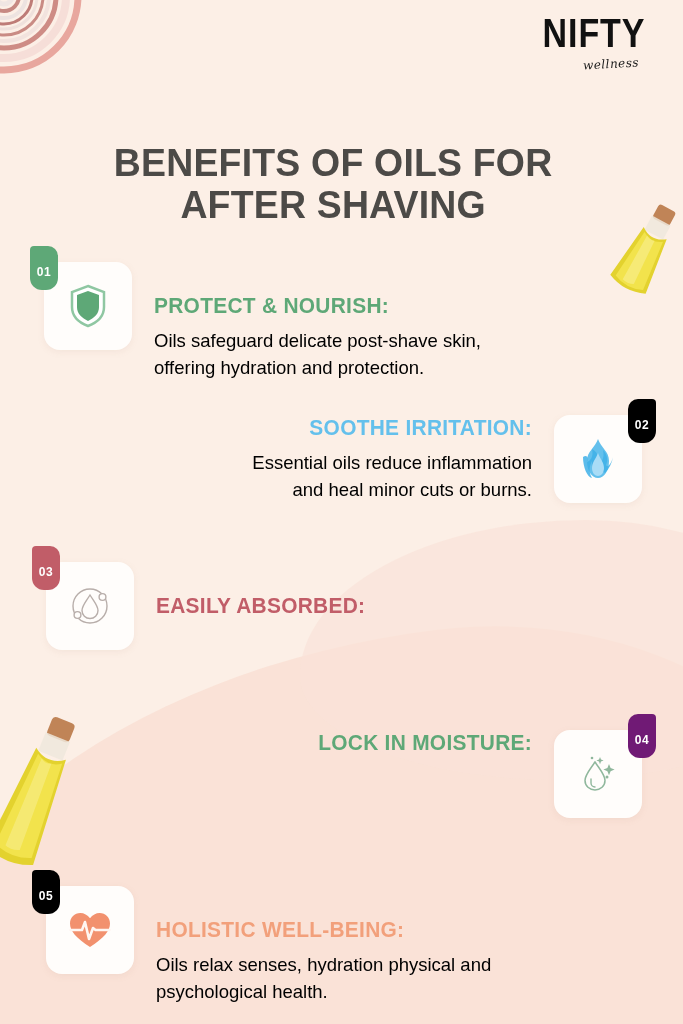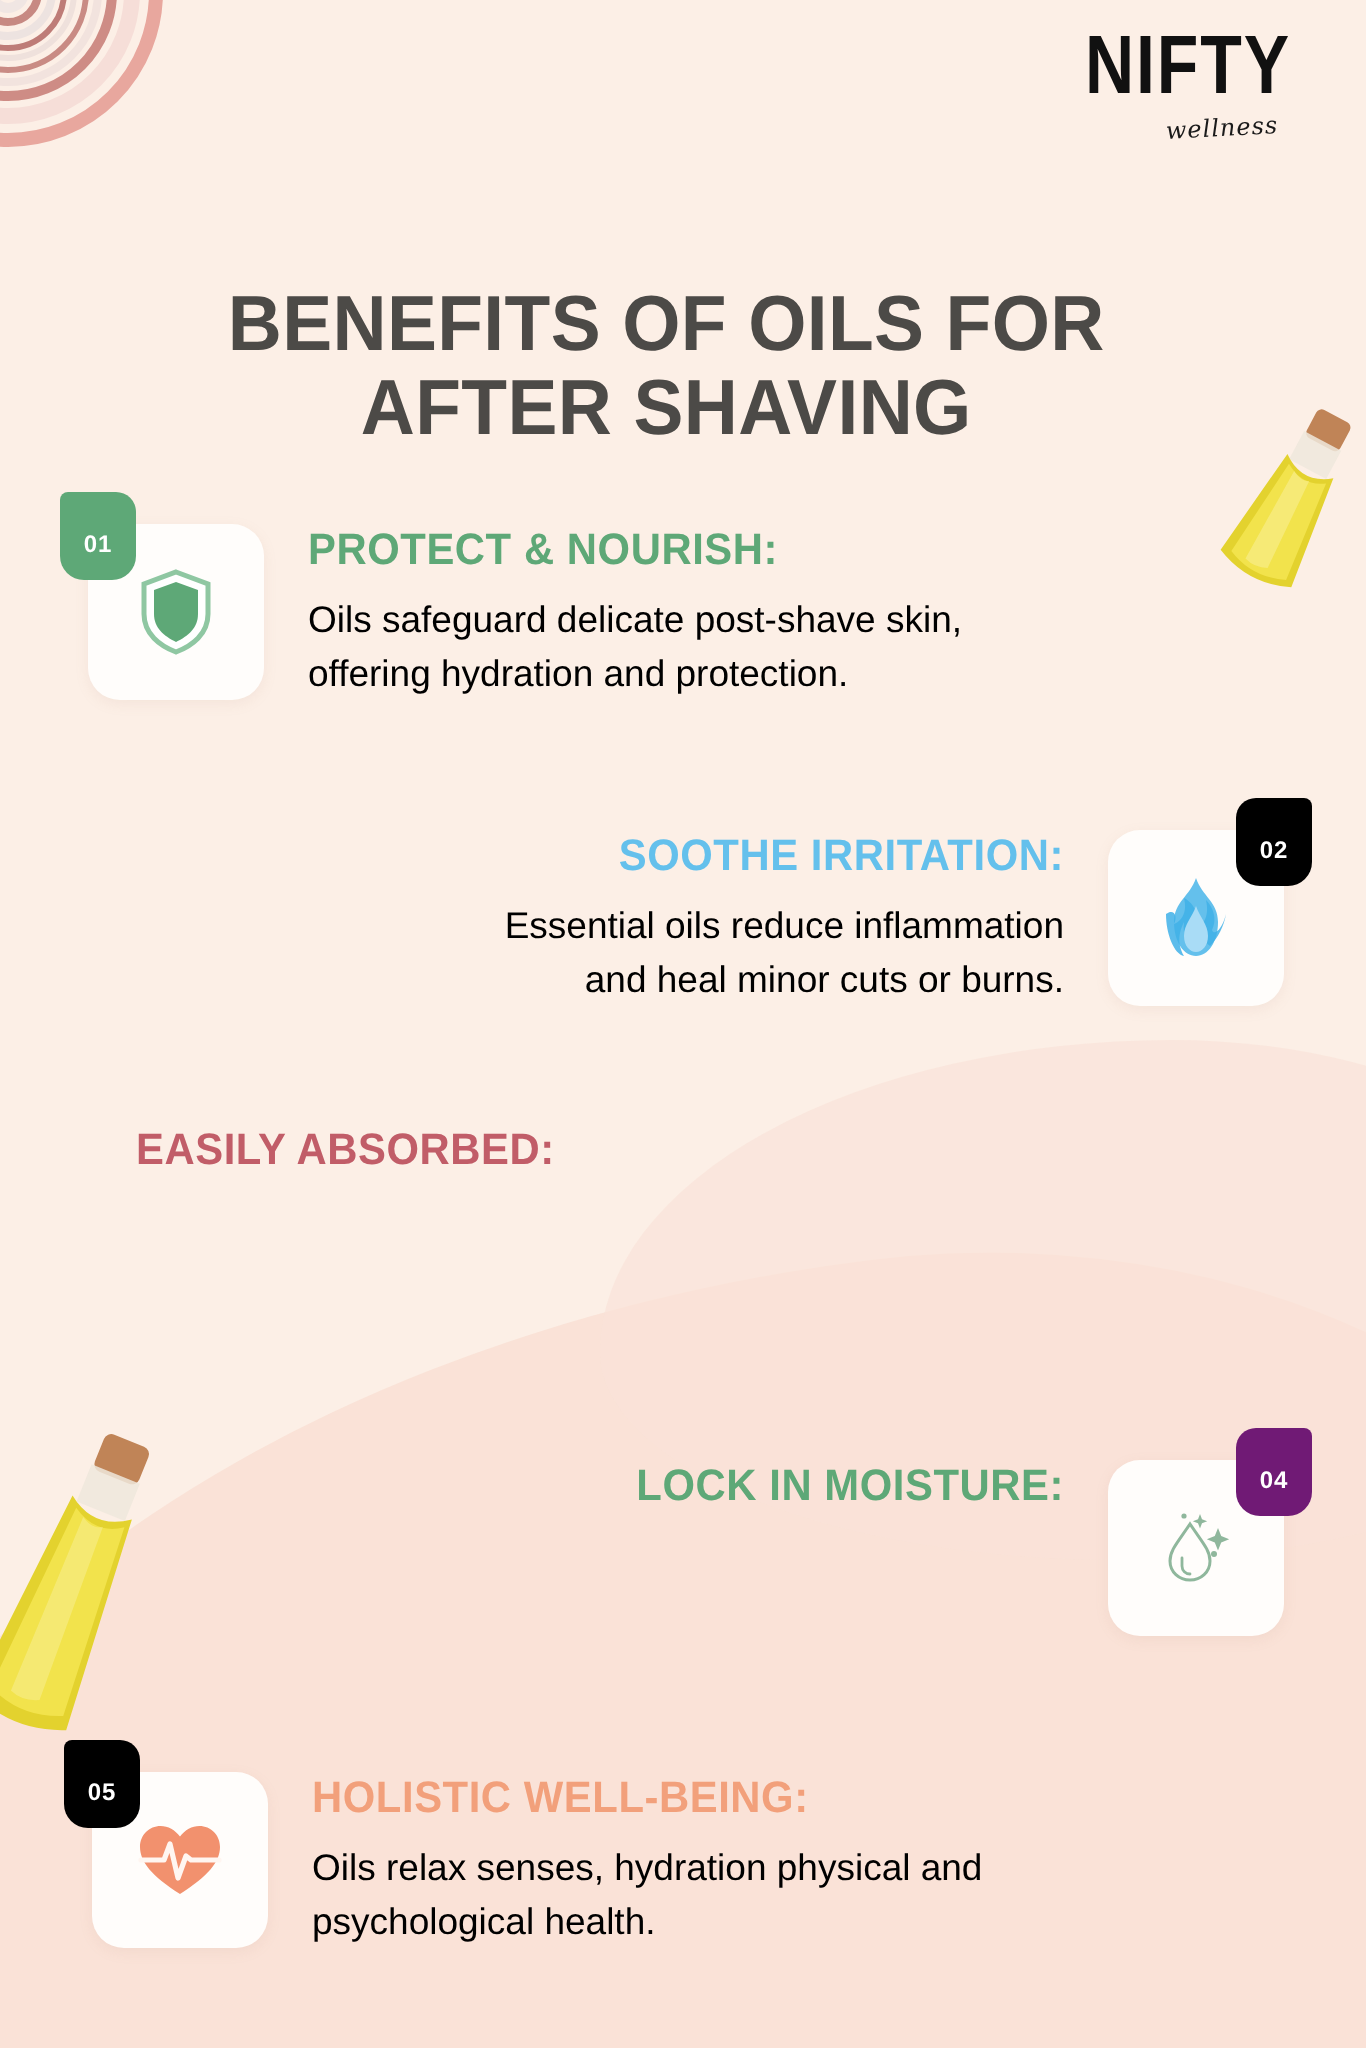--- a/index.html
+++ b/index.html
@@ -103,21 +103,21 @@
   
   .row {
     position: absolute;
     display: flex;
     align-items: flex-start;
   }
   .row.left-icon  { flex-direction: row; }
   .row.right-icon { flex-direction: row-reverse; }
 
   .texts { }
-  .row.left-icon  .texts { text-align: left;  margin-left: 22px; }
+  .row.left-icon  .texts { text-align: left;  margin-left: 22px; margin-top: 31px; }
   .row.right-icon .texts { text-align: right; margin-right: 22px; }
 
   .head {
     font-family: "Liberation Sans", sans-serif;
     font-weight: bold;
     font-size: 22px;
     letter-spacing: .3px;
     margin: 0 0 8px 0;
     transform: scaleX(.95);
   }
@@ -145,21 +145,21 @@
   }
   .card .glyph {
     position: absolute;
     left: 0; right: 0; top: 0; bottom: 0;
     display: flex;
     align-items: center;
     justify-content: center;
   }
   .badge {
     position: absolute;
-    width: 38px;
+    width: 28px;
     height: 44px;
     top: -16px;
     display: flex;
     align-items: center;
     justify-content: center;
     color: #ffffff;
     font-family: "Liberation Sans", sans-serif;
     font-weight: bold;
     font-size: 12px;
     letter-spacing: .5px;
@@ -264,20 +264,33 @@
       </div>
     </div>
     <div class="texts" style="width:480px;">
       <div class="head" style="color:#64C0EC">SOOTHE IRRITATION:</div>
       <p class="body">Essential oils reduce inflammation
 and heal minor cuts or burns.</p>
     </div>
   </div>
 
   <div class="row left-icon" style="left:46px; top:562px; width:590px;">
+    <div class="card">
+      <div class="badge bl" style="background:#C15D68">
+        <span>03</span>
+      </div>
+      <div class="glyph">
+        <svg width="48" height="48" viewBox="0 0 48 48">
+          <circle cx="24" cy="24" r="17" fill="none" stroke="#B8AEAA" stroke-width="1.4"></circle>
+          <circle cx="36.5" cy="15" r="3.4" fill="#FFFDFB" stroke="#B8AEAA" stroke-width="1.4"></circle>
+          <circle cx="11.5" cy="33" r="3.4" fill="#FFFDFB" stroke="#B8AEAA" stroke-width="1.4"></circle>
+          <path d="M24 13 C29 21 32 24 32 28.5 C32 33 28.4 36.5 24 36.5 C19.6 36.5 16 33 16 28.5 C16 24 19 21 24 13 Z" fill="none" stroke="#B8AEAA" stroke-width="1.4"></path>
+        </svg>
+      </div>
+    </div>
     <div class="texts" style="width:468px;">
       <div class="head" style="color:#C15D68">EASILY ABSORBED:</div>
     </div>
   </div>
 
   <div class="row right-icon" style="left:38px; top:730px; width:604px;">
     <div class="card">
       <div class="badge br" style="background:#701a75">
         <span>04</span>
       </div>

